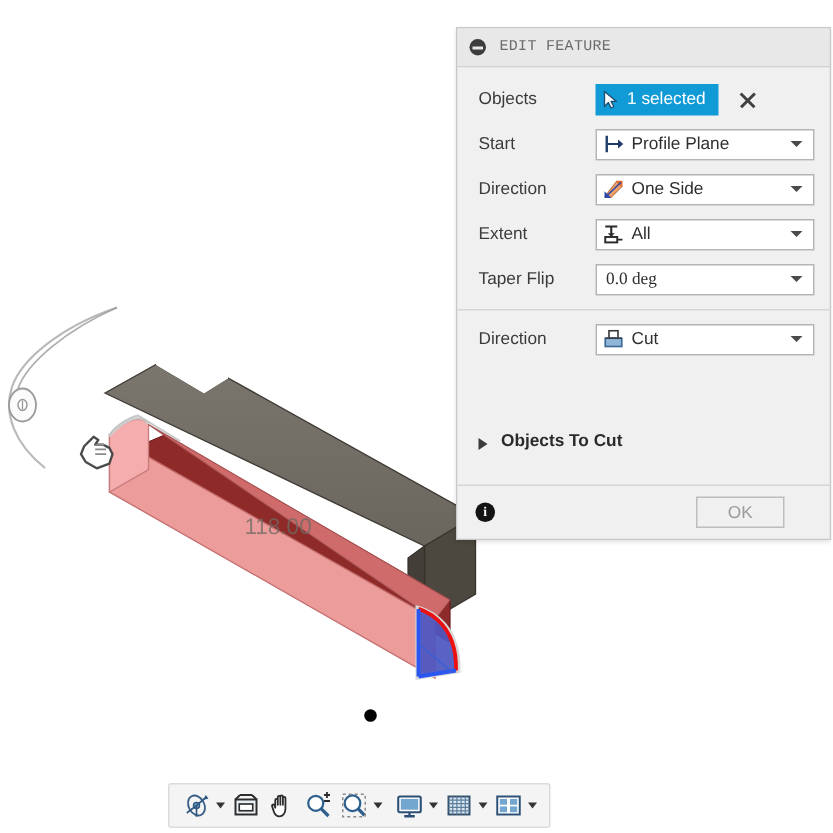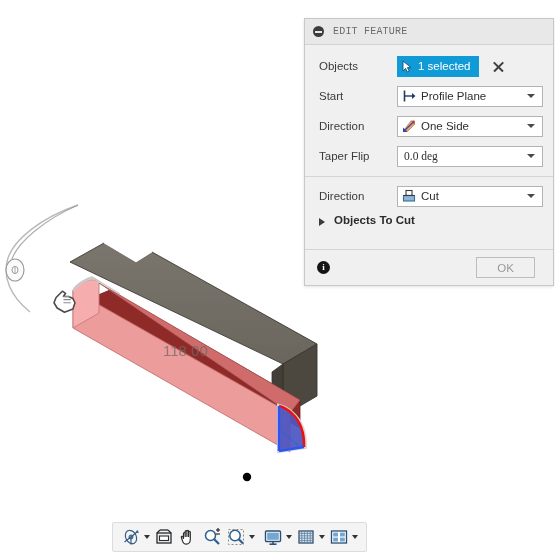--- a/index.html
+++ b/index.html
@@ -151,20 +151,21 @@
 
   .divider {
     height: 1px;
     background: #d5d5d5;
     margin: 5px 0 4px 0;
   }
   .section-row {
     display: flex;
     align-items: flex-end;
     padding: 3px 0 5px 14px;
+    margin-top: 44px;
   }
   .tri {
     width: 0; height: 0;
     border-top: 4.5px solid transparent;
     border-bottom: 4.5px solid transparent;
     border-left: 6.5px solid #3b3b3b;
     margin-right: 9px;
   }
   .section-label {
     font-size: 11.5px;
@@ -199,21 +200,21 @@
     min-width: 59px;
     border: 1px solid #bdbdbd;
     background: #f0f0f0;
     font-size: 11.5px;
     font-family: "Liberation Sans", sans-serif;
     display: flex;
     align-items: center;
     justify-content: center;
     box-sizing: border-box;
   }
-  .btn.ok { color: #9a9a9a; margin-right: 8px; }
+  .btn.ok { color: #9a9a9a; margin-right: 20px; }
   .btn.cancel { color: #4d4d4d; }
 
   
   #bottom-toolbar {
     position: absolute;
     left: 112px;
     top: 522px;
     width: 255px;
     height: 30px;
     background: #f4f4f4;
@@ -364,20 +365,34 @@
             <polygon points="2,11 9,2 12.5,5.5 5.5,12.5" fill="#f0a06a" stroke="#b8773f" stroke-width="0.7"></polygon>
             <polygon points="8.5,1.5 13,1.5 13,6" fill="#e46a2e"></polygon>
             <polygon points="1,13 1,8.5 5.5,13" fill="#2f48a8"></polygon>
             <line x1="1.5" y1="12.5" x2="12" y2="2.5" stroke="#2f48a8" stroke-width="1.1"></line>
           </svg>
           <span class="field-text">One Side</span>
           <span class="caret"></span>
         </div>
       </div>
 
+      <div class="row">
+        <div class="row-label">Extent</div>
+        <div class="field">
+          <svg width="14" height="14" viewBox="0 0 14 14">
+            <line x1="1.5" y1="2" x2="9.5" y2="2" stroke="#2b2b2b" stroke-width="1.4"></line>
+            <line x1="5.5" y1="2" x2="5.5" y2="8" stroke="#2b2b2b" stroke-width="1.4"></line>
+            <polygon points="3.2,6.5 7.8,6.5 5.5,9" fill="#2b2b2b"></polygon>
+            <rect x="1.5" y="9" width="8" height="3.6" fill="none" stroke="#2b2b2b" stroke-width="1.3"></rect>
+            <line x1="9.5" y1="10.8" x2="13" y2="10.8" stroke="#2b2b2b" stroke-width="1.2"></line>
+          </svg>
+          <span class="field-text">All</span>
+          <span class="caret"></span>
+        </div>
+      </div>
 
 
       <div class="row">
         <div class="row-label">Taper Flip</div>
         <div class="field">
           <span class="field-text plain">0.0 deg</span>
           <span class="caret"></span>
         </div>
       </div>
 

